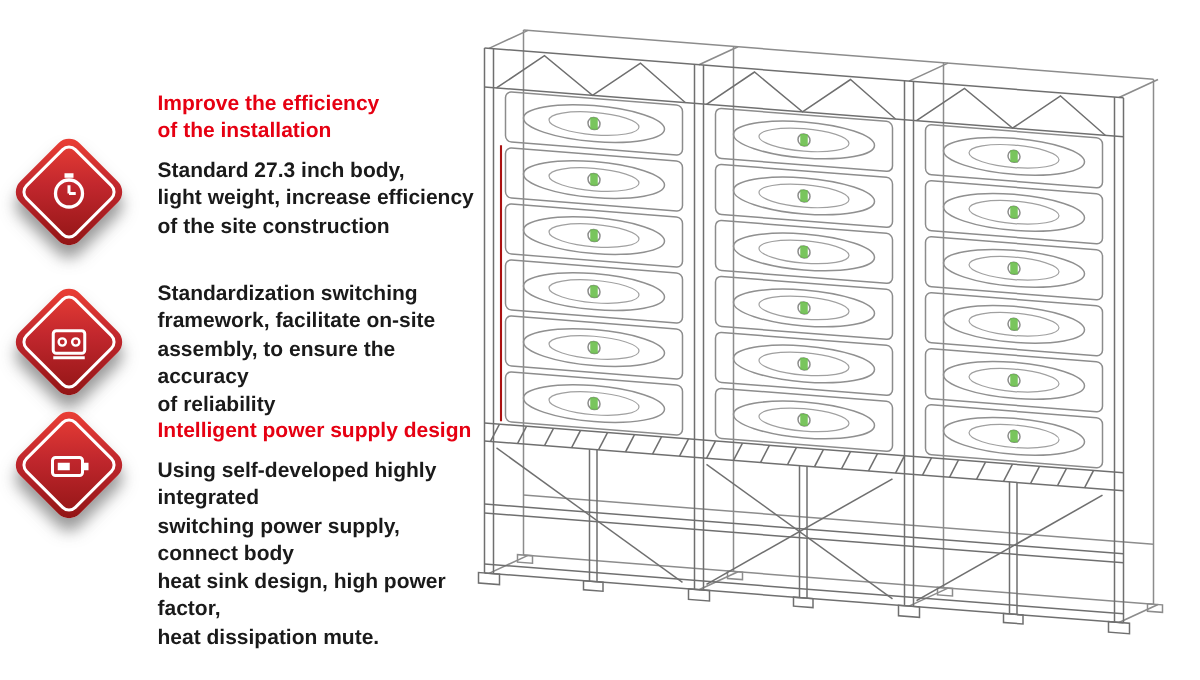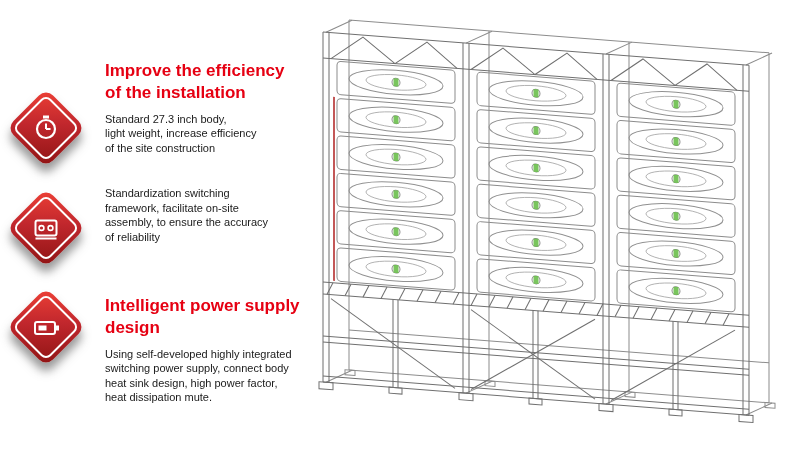--- a/index.html
+++ b/index.html
@@ -8,35 +8,35 @@
     background:#ffffff;
     font-family:"Liberation Sans", sans-serif;
   }
   .stage{position:absolute;inset:0;}
   
   .feature{position:absolute;left:0;width:320px;}
   .feature .text{margin-left:105px;}
   .feature h3{
     margin:0 0 8px 0;
     color:#e60012;
-    font-size:17px;
+    font-size:14px;
     font-weight:bold;
     line-height:1.28;
     white-space:pre-line;
   }
   .feature .body{
     color:#1a1a1a;
-    font-size:11px;
-    font-weight:normal;
+    font-size:14px;
+    font-weight:bold;
     line-height:1.32;
     white-space:pre-line;
   }
   .f1{top:60px;}
   .f2{top:186px;}
-  .f3{top:295px;}
+  .f3{top:278px;}
   
   .badge{
     position:absolute;left:18px;width:56px;height:56px;
     transform:rotate(45deg);
     border-radius:10px;
     background:linear-gradient(135deg,#ef4136 0%,#c1272d 45%,#8d1313 100%);
     box-shadow:6px 6px 10px rgba(70,70,70,.55);
   }
   .f1 .badge{top:40px;}
   .f2 .badge{top:14px;}

